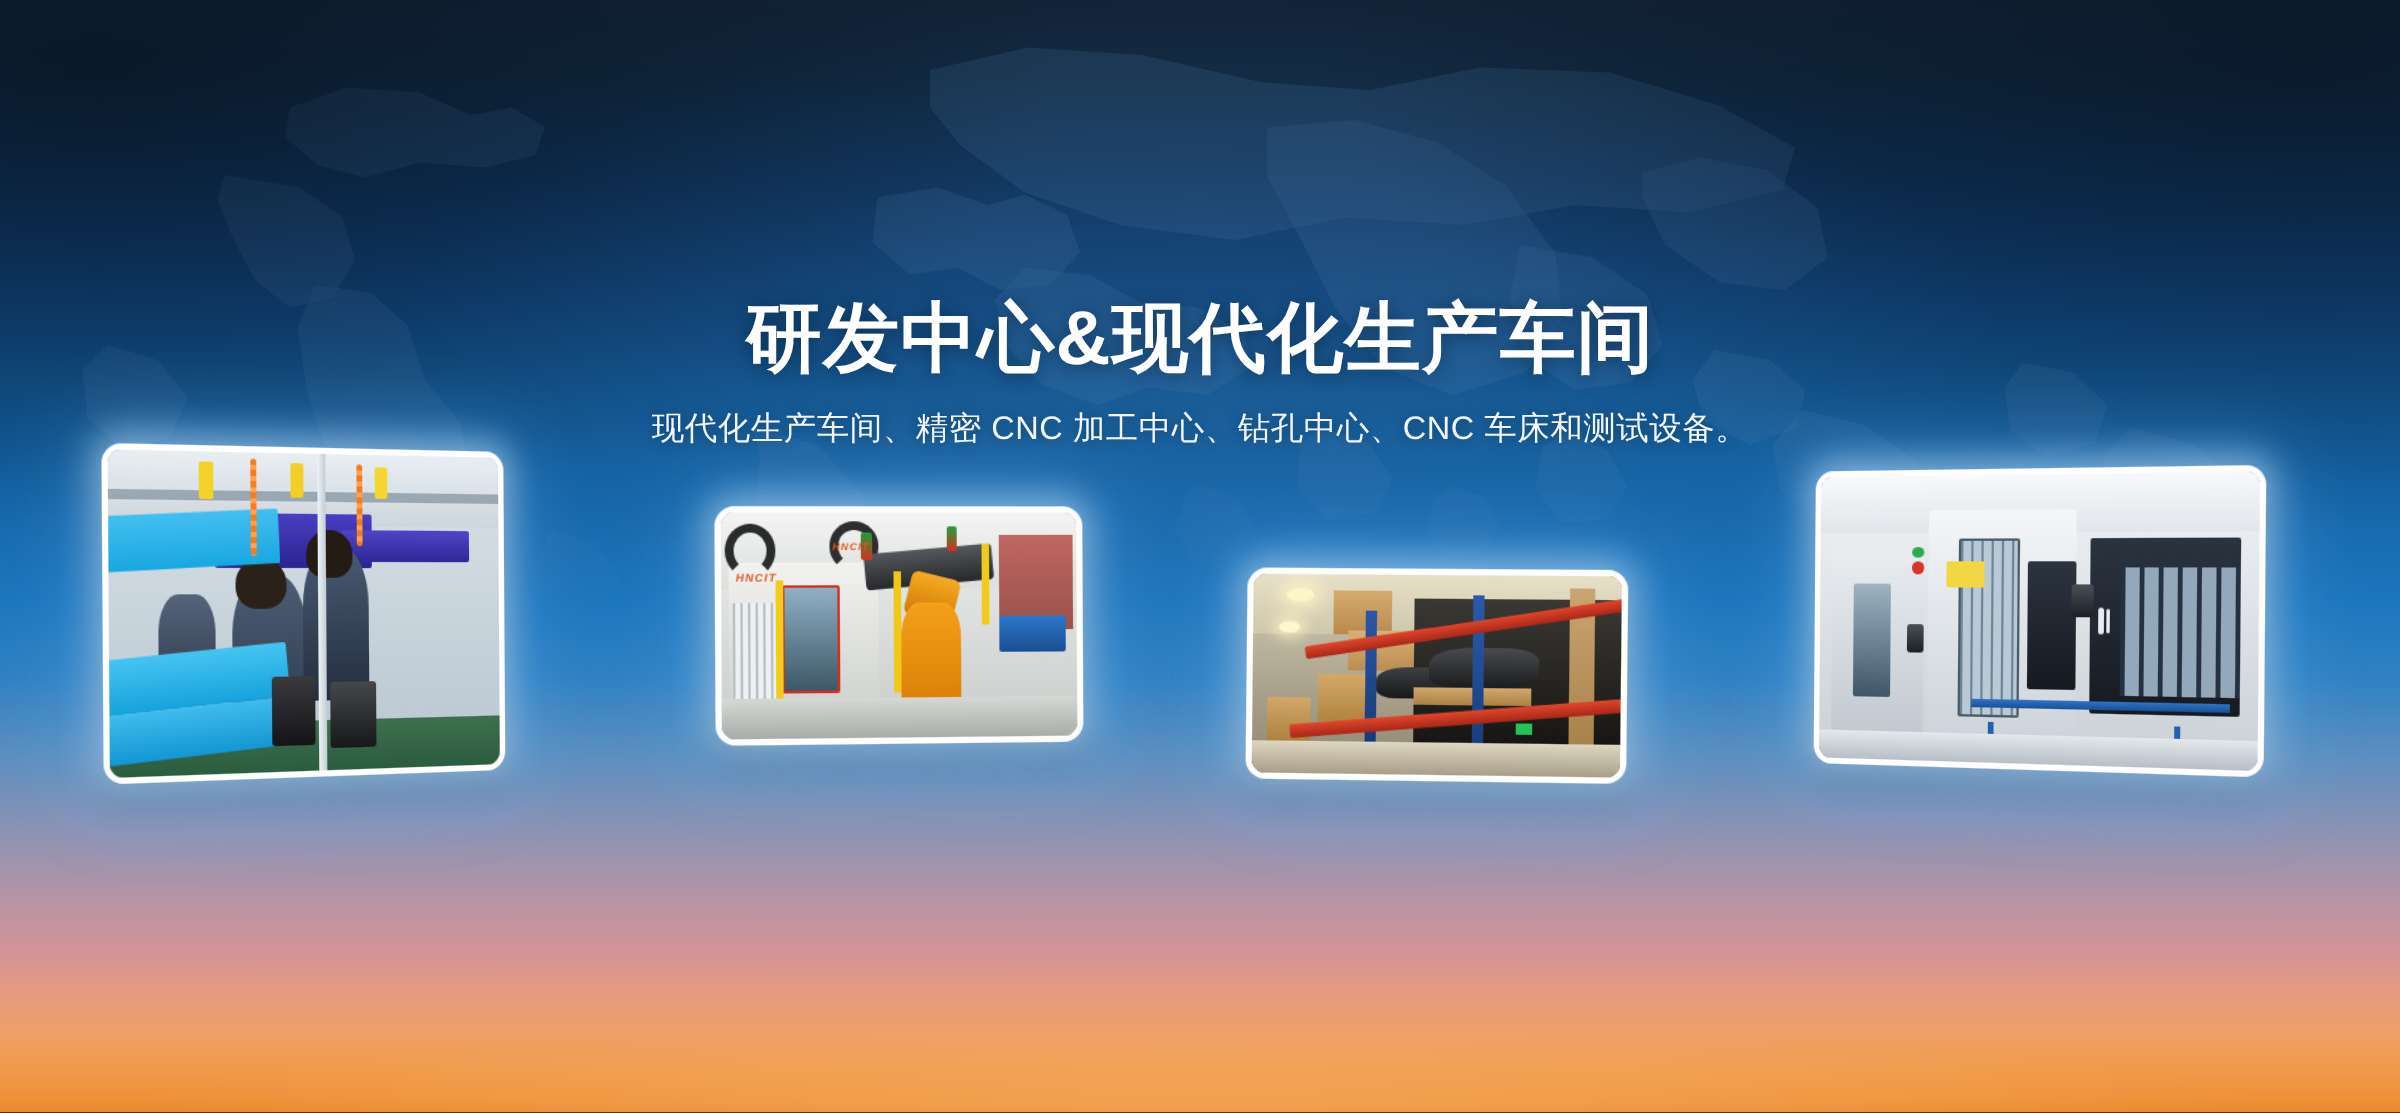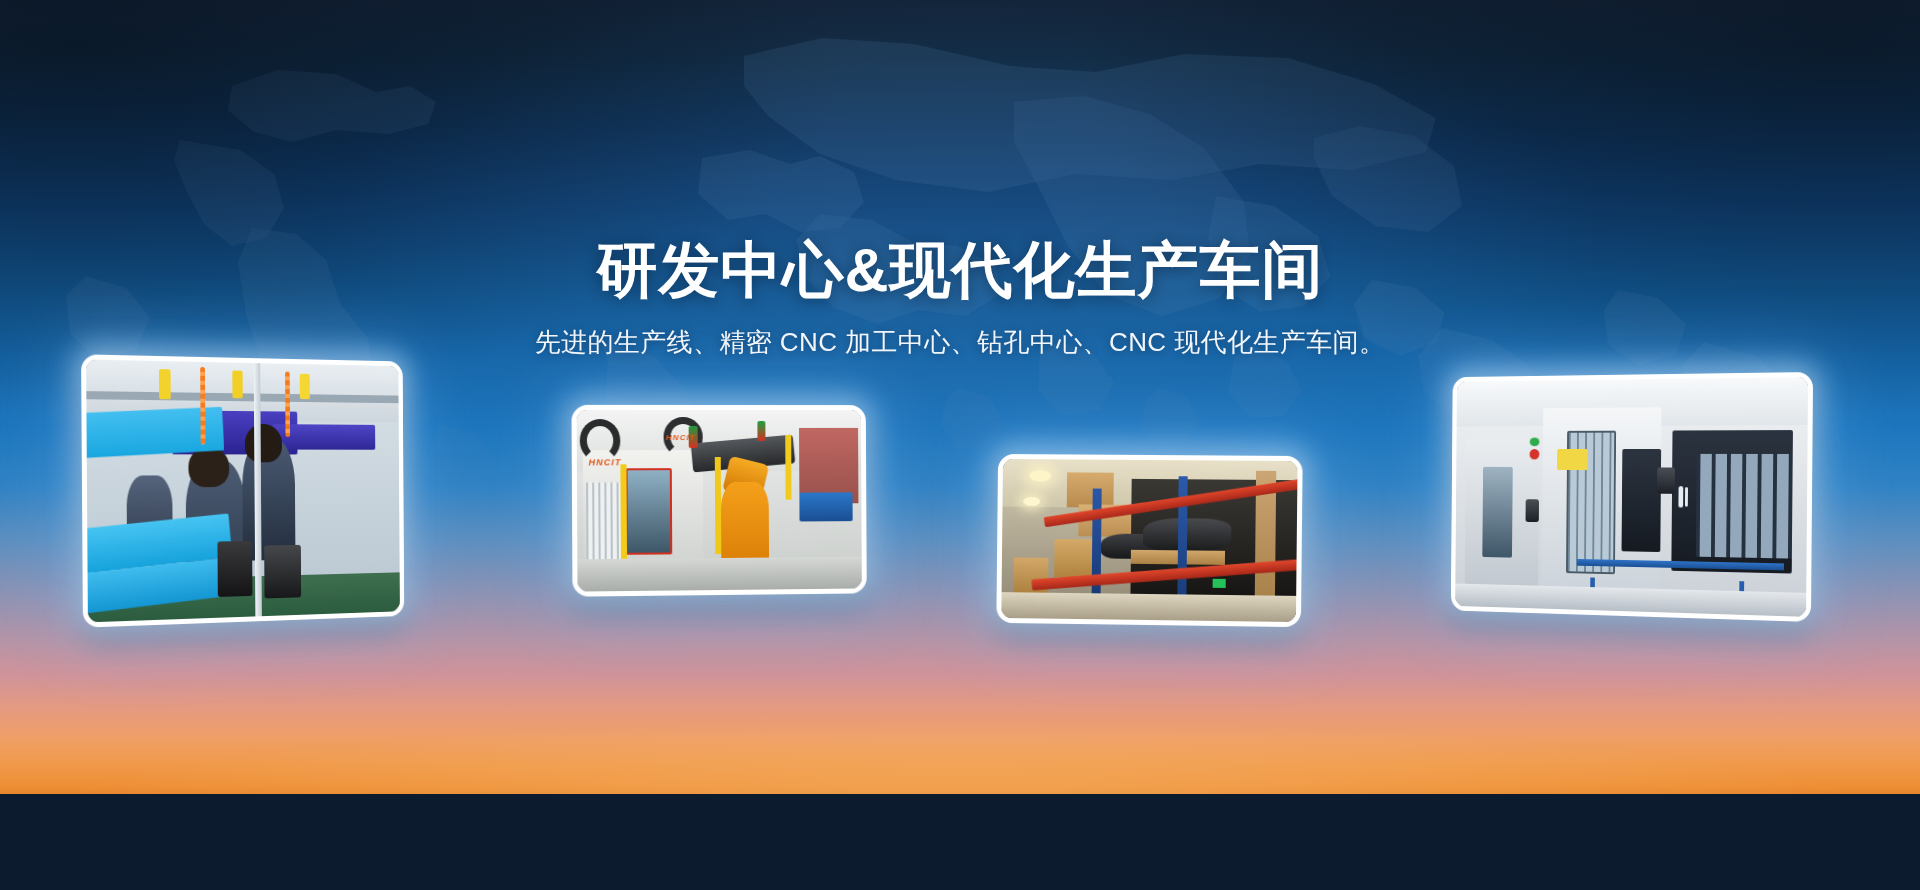--- a/index.html
+++ b/index.html
@@ -1,19 +1,19 @@
 <!DOCTYPE html>
 <html lang="zh"><head>
 <meta charset="utf-8">
 <title>研发中心&amp;现代化生产车间</title>
 <style>
   html,body{margin:0;padding:0;background:#0c1b2e;}
   *{box-sizing:border-box;}
   .stage{
-    position:relative;width:1920px;height:794px;overflow:hidden;
+    position:relative;width:1920px;height:890px;overflow:hidden;
     font-family:"Liberation Sans","DejaVu Sans",sans-serif;
     background:
       linear-gradient(to bottom,
         #132338 0%,
         #10283f 7%,
         #0e3157 16%,
         #0f4175 26%,
         #11558f 36%,
         #1566a9 45%,
         #1d76bd 54%,
@@ -204,21 +204,21 @@
       <path d="M1704 352 l52 14 34 30-12 32-50 12-40-28-6-36 22-24z"></path>
       <path d="M86 286 l40 12 24 30-14 32-38 10-28-26-4-38 20-20z"></path>
       <path d="M440 434 l36 10 20 28-16 26-36 4-20-28 16-40z"></path>
     </svg>
   </div>
 
   <div class="vignette"></div>
 
   <div class="headings">
     <h1 class="title">研发中心&amp;现代化生产车间</h1>
-    <p class="subtitle">先进的生产线、精密 CNC 加工中心、钻孔中心、CNC 现代化生产车间。</p>
+    <p class="subtitle">现代化生产车间、精密 CNC 加工中心、钻孔中心、CNC 车床和测试设备。</p>
   </div>
 
   <div class="cards">
 
     <div class="card" id="card1">
       <div class="ph">
         <i class="c1bg"></i>
           <i class="c1ceil"></i>
           <i class="c1rack"></i>
         <i class="c1shelf"></i>

